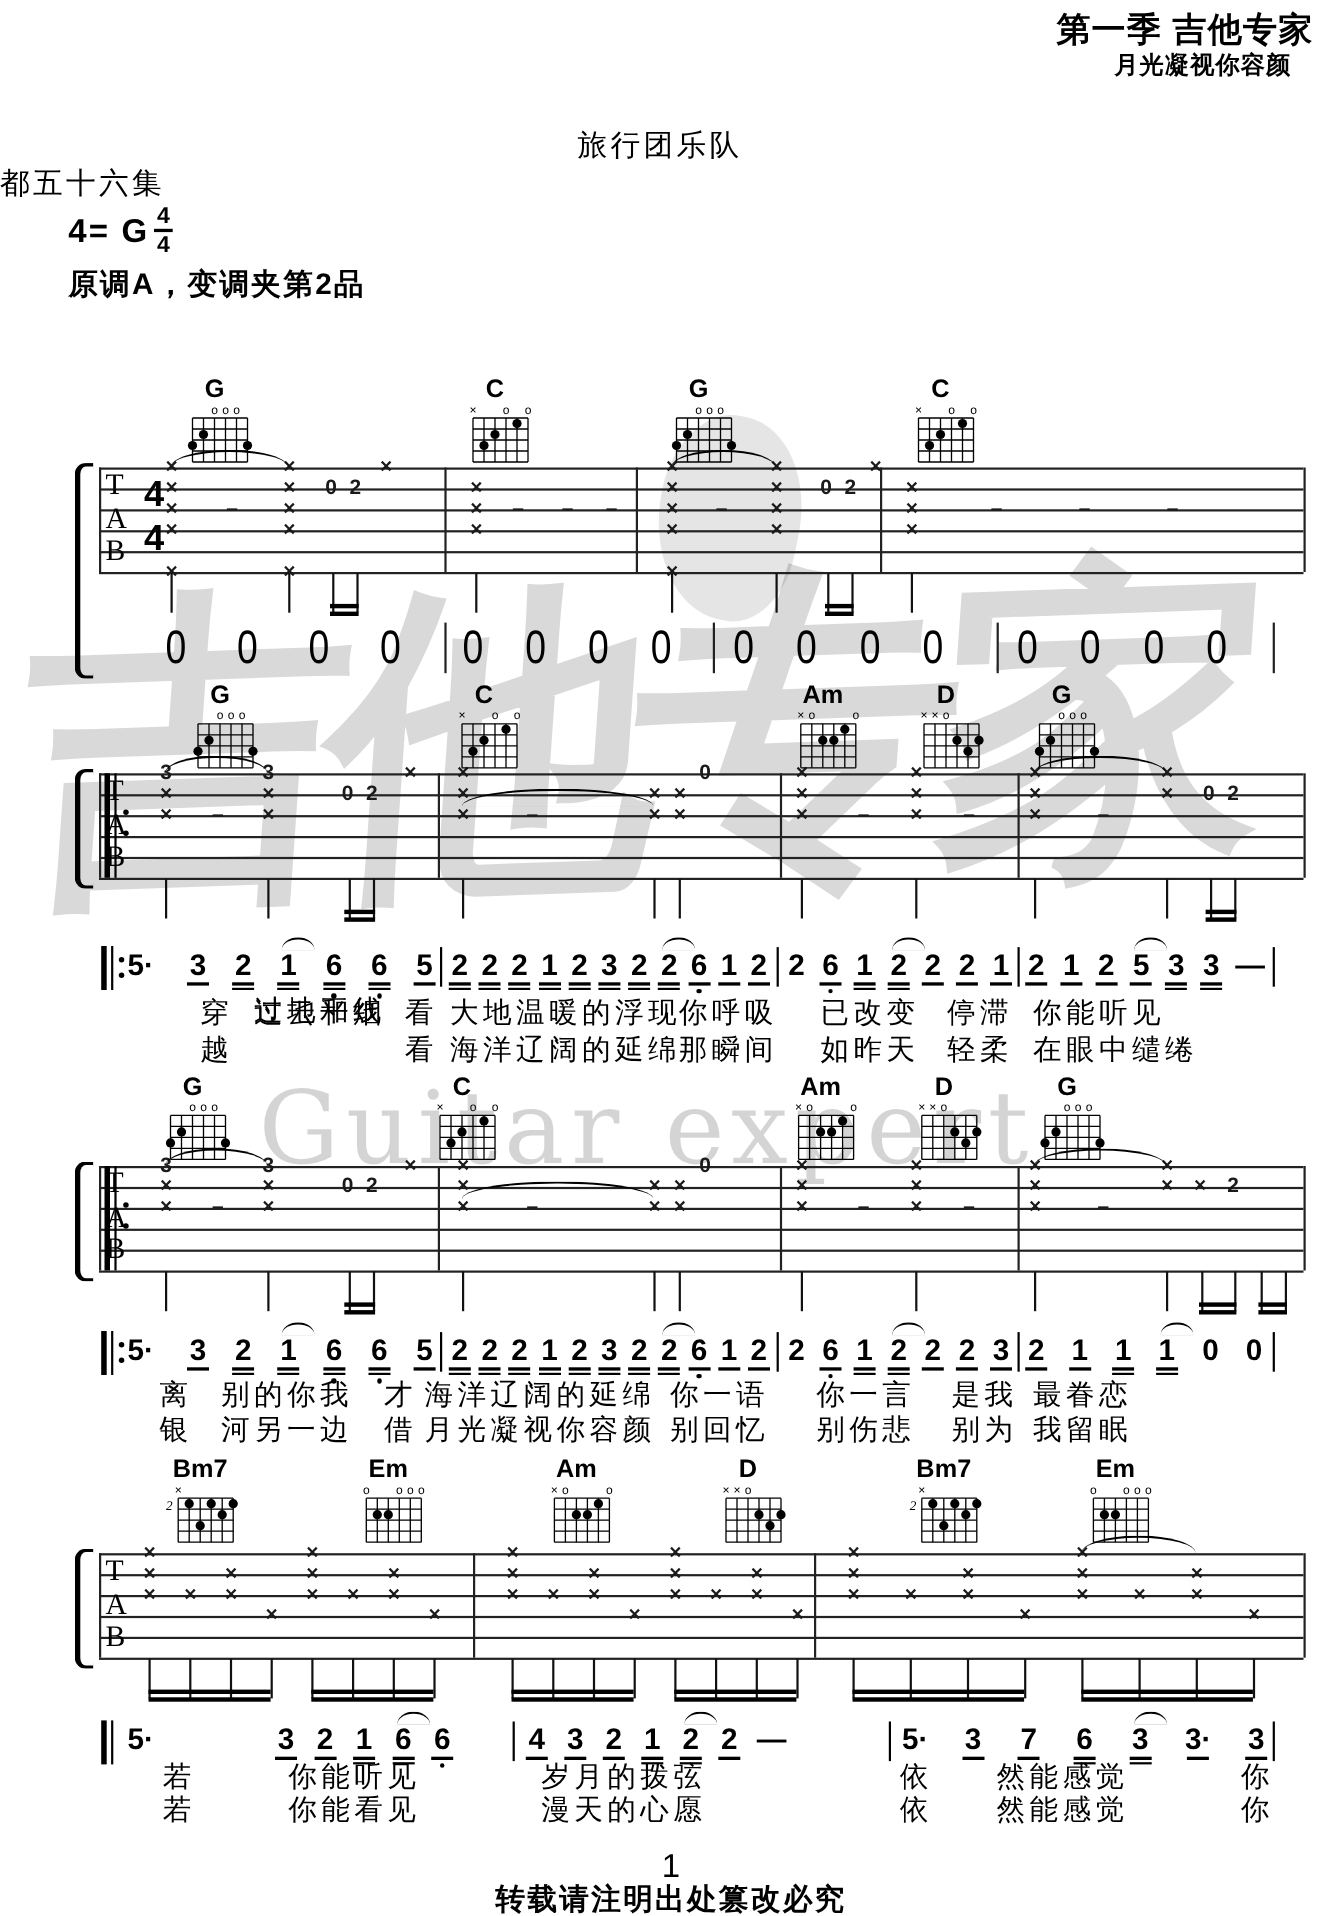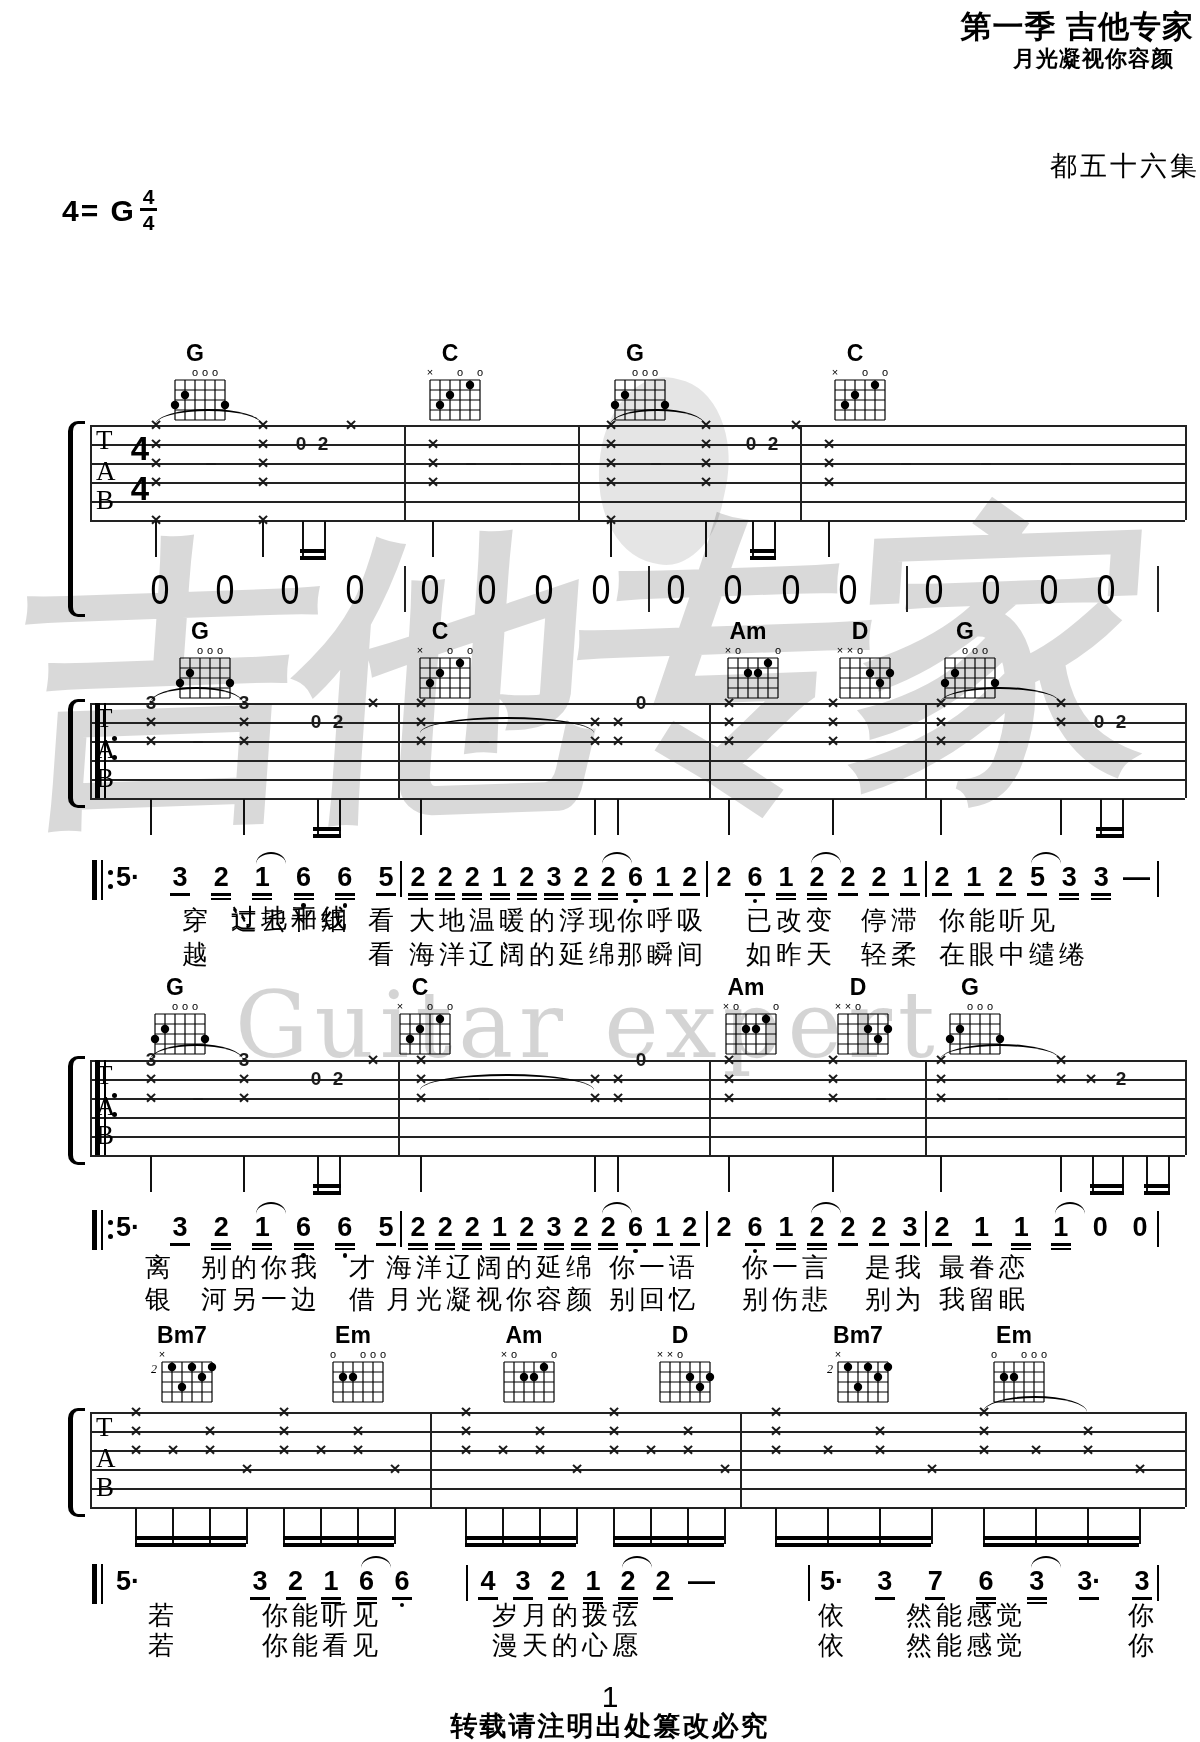--- a/index.html
+++ b/index.html
@@ -10,49 +10,51 @@
          font-size:300px;letter-spacing:-22px;color:rgba(0,0,0,0.15);transform:rotate(-2deg) skewX(-6deg);
          white-space:nowrap;}
   .wm-en{left:235px;top:972px;font-family:"DejaVu Serif",serif;font-size:92px;letter-spacing:6px;
          color:rgba(0,0,0,0.17);white-space:nowrap;}
   .wm-blob{left:598px;top:378px;width:130px;height:185px;background:rgba(0,0,0,0.10);
            border-radius:45% 55% 40% 60%;transform:rotate(12deg);}
   .hdr1{right:6px;top:6px;font-size:31px;font-weight:800;letter-spacing:1px;}
   .hdr2{right:26px;top:44px;font-size:22px;font-weight:700;letter-spacing:1px;}
   .title{left:0;top:64px;width:1200px;text-align:center;font-size:40px;font-weight:800;letter-spacing:4px;}
   .artist{left:0;top:114px;width:1200px;text-align:center;font-size:27px;letter-spacing:3px;}
-  .episode{left:0;top:148px;width:1200px;text-align:right;font-size:27px;letter-spacing:3px;}
+  .episode{left:0;top:148px;width:1200px;text-align:left;font-size:27px;letter-spacing:3px;}
   .keylabel{left:62px;top:194px;font-size:30px;font-weight:700;letter-spacing:2px;}
   .frac{left:140px;top:186px;display:flex;flex-direction:column;align-items:center;
         font-size:21px;font-weight:800;line-height:1.0;}
   .fbar{width:17px;height:2.5px;background:#000;margin:1px 0;}
   .capo{left:62px;top:240px;font-size:27px;font-weight:600;letter-spacing:2px;}
   .foot-num{left:20px;top:1680px;width:1180px;text-align:center;font-size:30px;}
   .foot-note{left:20px;top:1708px;width:1180px;text-align:center;font-size:27px;font-weight:700;letter-spacing:2px;}
 </style>
 </head>
 <body>
 
 <div class="page" id="pg">
 
   <div class="ab wm-cn">吉他专家</div>
   <div class="ab wm-en">Guitar expert</div>
   <div class="ab wm-blob"></div>
 
   <div class="ab hdr1">第一季 吉他专家</div>
   <div class="ab hdr2">月光凝视你容颜</div>
 
+  <div class="ab artist">旅行团乐队</div>
   <div class="ab episode">都五十六集</div>
 
   <div class="ab keylabel">4= G</div>
   <div class="ab frac">
     <span>4</span>
     <span class="fbar"></span>
     <span>4</span>
   </div>
+  <div class="ab capo">原调A，变调夹第2品</div>
 
   <div class="ab foot-num">1</div>
   <div class="ab foot-note">转载请注明出处篡改必究</div>
 <div class="ab" style="left: 68px; top: 421px; width: 12px; height: 190px; border-left: 5px solid rgb(0, 0, 0); border-top: 3px solid rgb(0, 0, 0); border-bottom: 3px solid rgb(0, 0, 0); border-radius: 10px 0px 0px 10px;"></div>
     <div class="ab" style="left: 90px; top: 425px; width: 1095px; height: 1.5px; background: rgb(34, 34, 34);"></div>
     <div class="ab" style="left: 90px; top: 444px; width: 1095px; height: 1.5px; background: rgb(34, 34, 34);"></div>
     <div class="ab" style="left: 90px; top: 463px; width: 1095px; height: 1.5px; background: rgb(34, 34, 34);"></div>
     <div class="ab" style="left: 90px; top: 482px; width: 1095px; height: 1.5px; background: rgb(34, 34, 34);"></div>
     <div class="ab" style="left: 90px; top: 501px; width: 1095px; height: 1.5px; background: rgb(34, 34, 34);"></div>
     <div class="ab" style="left: 90px; top: 520px; width: 1095px; height: 1.5px; background: rgb(34, 34, 34);"></div>

